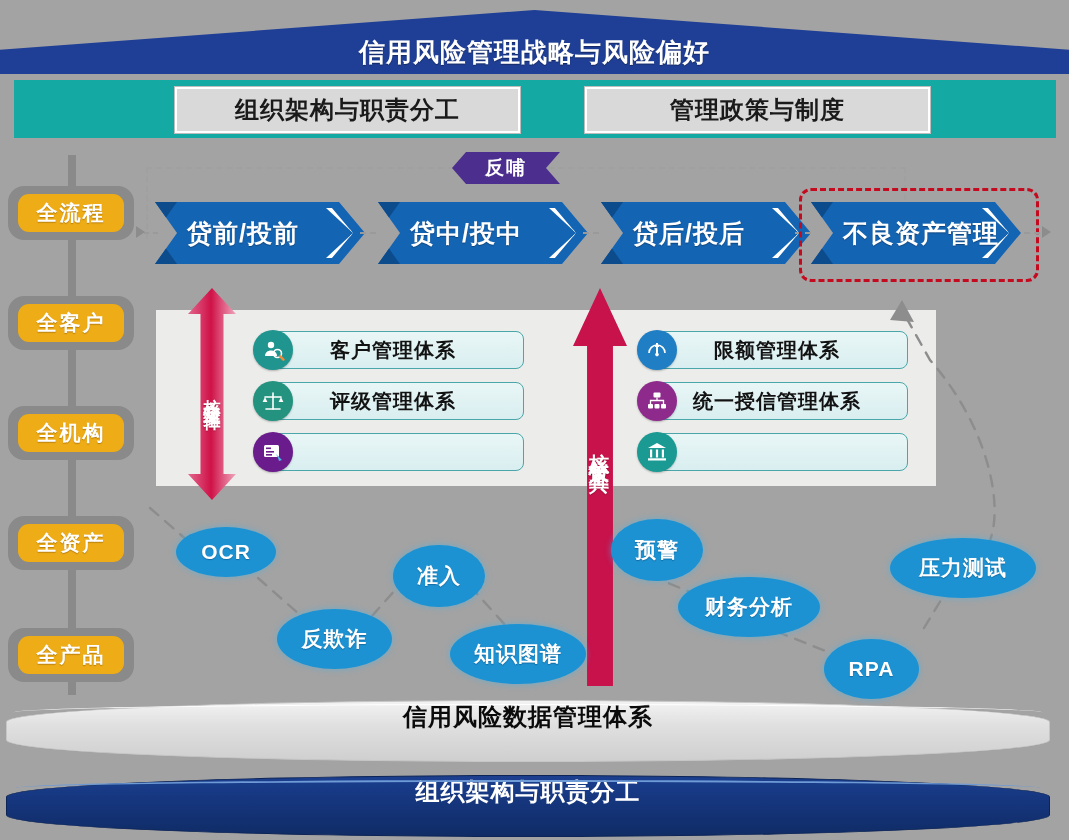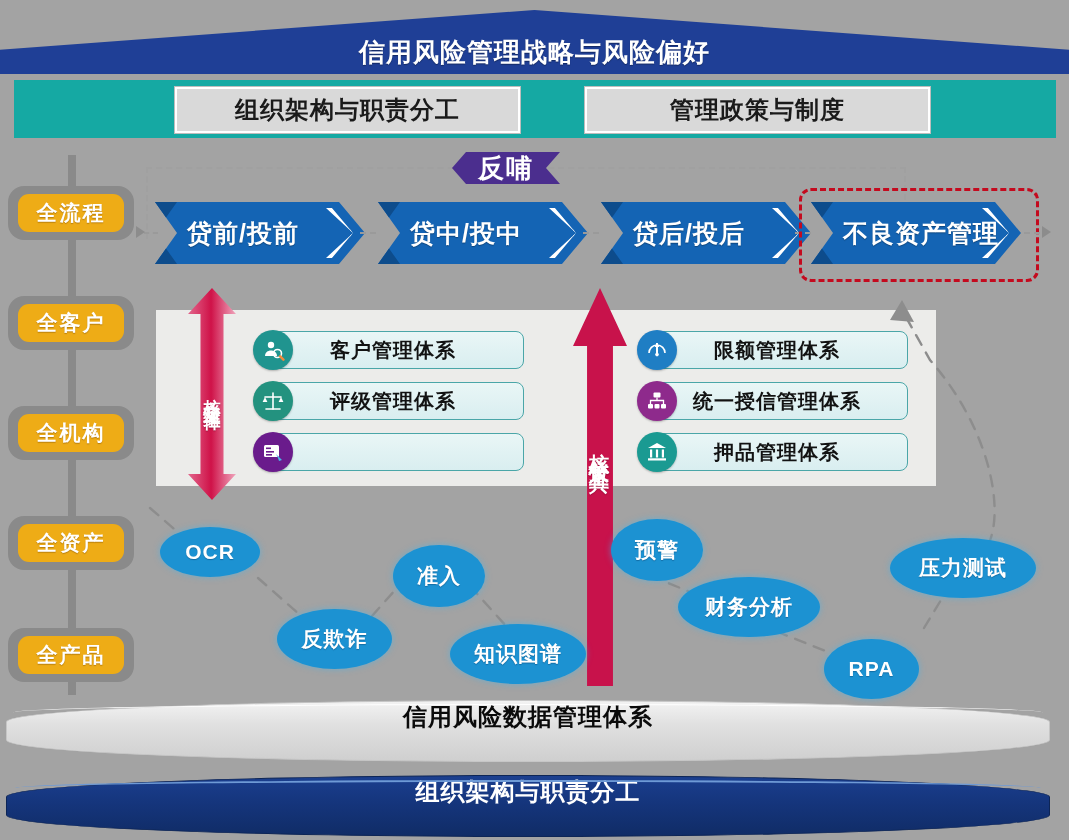--- a/index.html
+++ b/index.html
@@ -83,21 +83,21 @@
     border-top:6px solid transparent;
     border-bottom:6px solid transparent;
   }
 
   
   #feedback-banner{
     left:452px;top:152px;width:108px;height:32px;
     background:#4b2e8e;
     clip-path:polygon(14px 0%, 100% 0%, calc(100% - 14px) 50%, 100% 100%, 14px 100%, 0% 50%);
     display:flex;align-items:center;justify-content:center;
-    color:#ffffff;font-size:26px;font-weight:bold;letter-spacing:2px;
+    color:#ffffff;font-size:19px;font-weight:bold;letter-spacing:2px;
   }
 
   
   .chev{
     position:absolute;top:202px;height:62px;
     background:#1464b4;
     clip-path:polygon(0% 0%, calc(100% - 26px) 0%, 100% 50%, calc(100% - 26px) 100%, 0% 100%, 22px 50%);
     display:flex;align-items:center;
   }
   .chev .lbl{
@@ -383,39 +383,38 @@
     <div class="chip row-2">
       <span class="chip-icon" style="background:#1a9a92">
         <svg viewBox="0 0 24 24" fill="#ffffff">
             <path d="M12 3l9 5H3z"></path>
             <rect x="5" y="9.5" width="2.2" height="8"></rect>
             <rect x="10.9" y="9.5" width="2.2" height="8"></rect>
             <rect x="16.8" y="9.5" width="2.2" height="8"></rect>
             <rect x="3" y="18.3" width="18" height="2.2"></rect>
           </svg>
       </span>
-      <span class="chip-label">押品管理体系</span>
     </div>
   </div>
 
   <svg id="links">
     <g stroke="#8d8d8d" stroke-width="2.4" fill="none" stroke-dasharray="11,9" stroke-linecap="round">
       <path d="M150 508 L196 548"></path>
       <path d="M258 578 L300 615"></path>
       <path d="M372 616 L404 580"></path>
       <path d="M470 586 L506 626"></path>
       <path d="M632 568 L690 592"></path>
       <path d="M758 624 L838 656"></path>
       <path d="M924 628 L958 572"></path>
       <path d="M975 560 C1010 540 1000 440 930 360 L902 310"></path>
     </g>
     <polygon points="902,300 914,322 890,320" fill="#8d8d8d"></polygon>
   </svg>
 
-  <div class="oval" style="left:160px;top:527px;width:100px;height:50px">OCR</div>
+  <div class="oval" style="left:176px;top:527px;width:100px;height:50px">OCR</div>
   <div class="oval" style="left:277px;top:609px;width:115px;height:60px">反欺诈</div>
   <div class="oval" style="left:393px;top:545px;width:92px;height:62px">准入</div>
   <div class="oval" style="left:450px;top:624px;width:136px;height:60px">知识图谱</div>
   <div class="oval" style="left:611px;top:519px;width:92px;height:62px">预警</div>
   <div class="oval" style="left:678px;top:577px;width:142px;height:60px">财务分析</div>
   <div class="oval" style="left:824px;top:639px;width:95px;height:60px">RPA</div>
   <div class="oval" style="left:890px;top:538px;width:146px;height:60px">压力测试</div>
 
   <div class="cyl" id="cyl-data">
     <div class="cap"></div>

